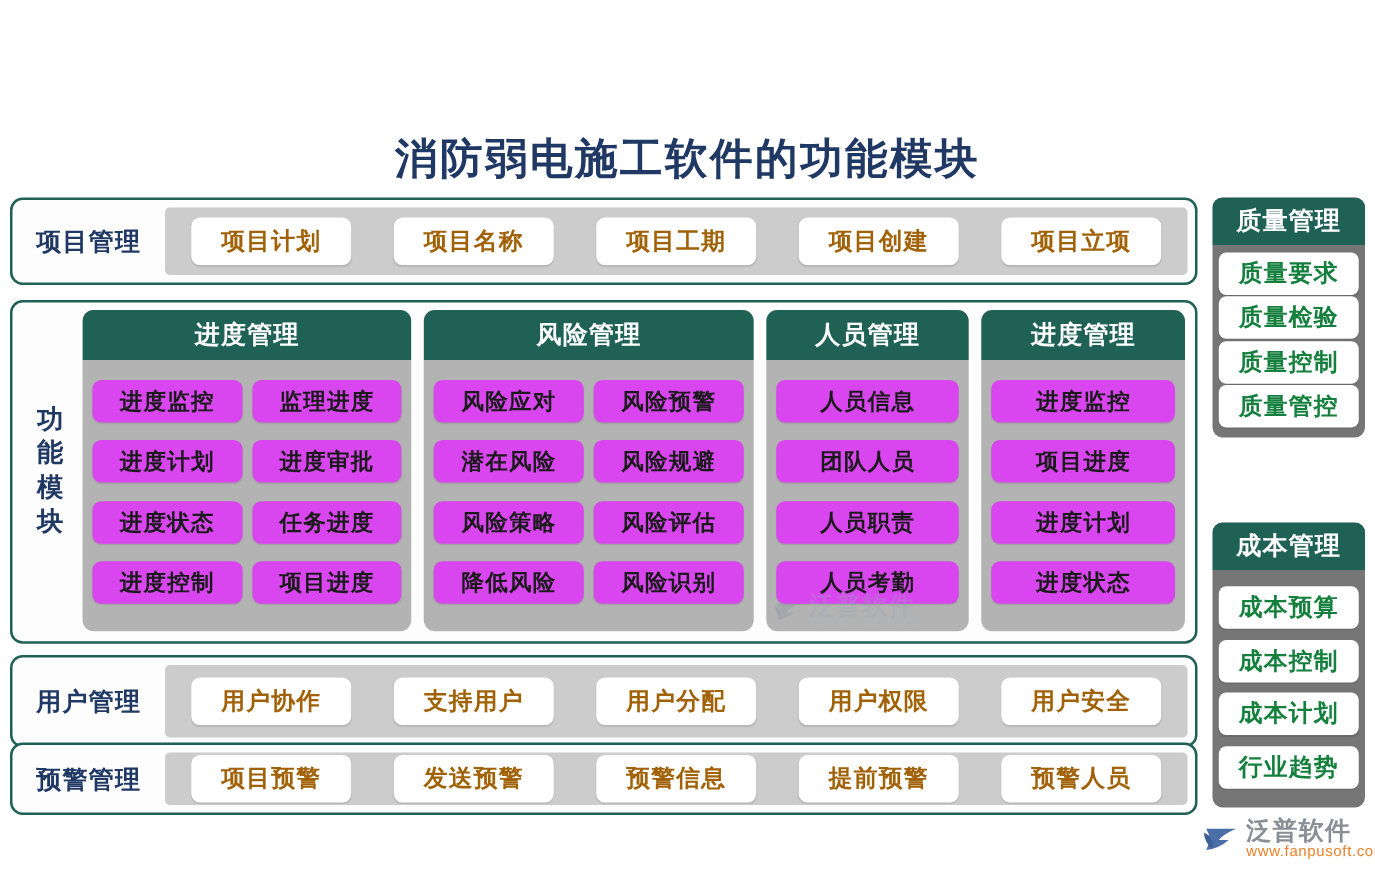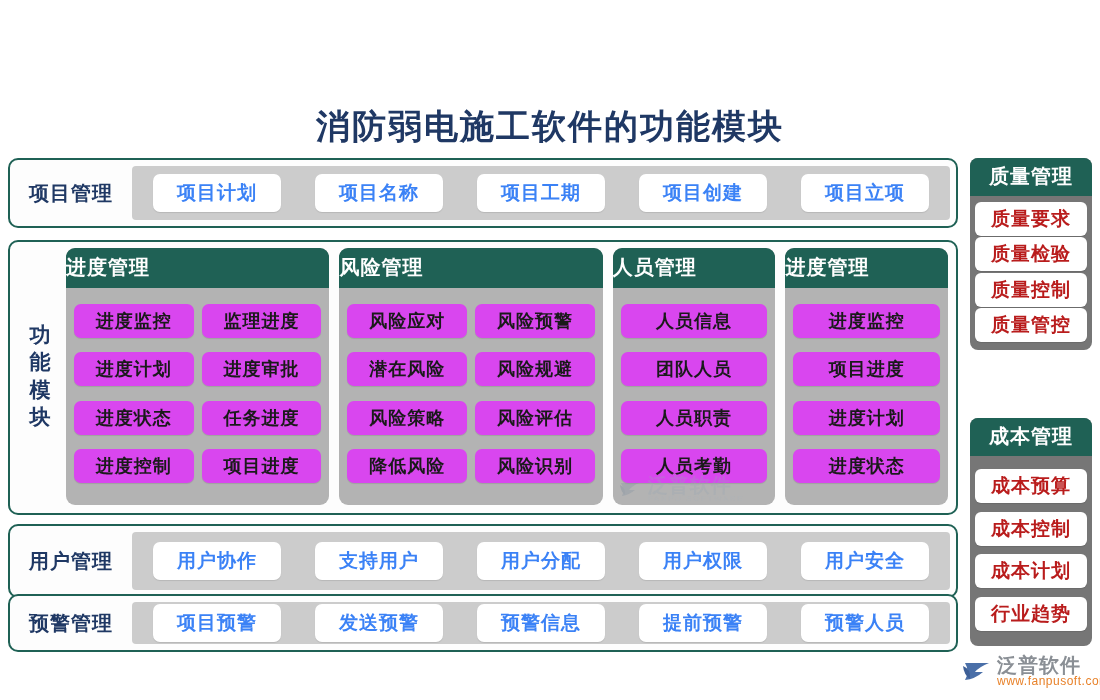--- a/index.html
+++ b/index.html
@@ -41,21 +41,21 @@
     background: #cccccc;
     border-radius: 4px;
     display: flex; align-items: center; justify-content: space-around;
     margin: 6px 6px 6px 0;
     padding: 0 4px;
   }
   .pill {
     background: #ffffff;
     border-radius: 7px;
     font-size: 19px; font-weight: bold;
-    color: #3b82f6;
+    color: #a16207;
     padding: 6px 0;
     text-align: center;
     min-width: 128px;
     letter-spacing: 1px;
     box-shadow: 0 1px 1px rgba(0,0,0,.10);
   }
 
   
   #fn-panel { }
   .fn-inner { display: flex; height: 100%; padding: 6px 8px 8px 4px; }
@@ -72,21 +72,21 @@
     border-radius: 9px;
     display: flex; flex-direction: column;
     overflow: hidden;
   }
   .fn-col.w2 { flex: 1.62 1 0; }
   .fn-col.w1 { flex: 1 1 0; }
   .fn-head {
     background: #1f6155;
     color: #ffffff;
     font-size: 20px; font-weight: bold;
-    text-align: left;
+    text-align: center;
     padding: 6px 0 7px;
     letter-spacing: 1px;
   }
   .fn-body {
     flex: 1 1 auto;
     display: flex; flex-direction: column;
     justify-content: space-evenly;
     padding: 4px 8px 10px;
     gap: 3px;
   }
@@ -122,21 +122,21 @@
   .side-body {
     flex: 1 1 auto;
     display: flex; flex-direction: column;
     justify-content: space-evenly;
     padding: 4px 5px 6px;
   }
   .side-item {
     background: #ffffff;
     border-radius: 6px;
     font-size: 19px; font-weight: bold;
-    color: #b91c1c;
+    color: #15803d;
     text-align: center;
     padding: 4px 0;
     letter-spacing: 1px;
     box-shadow: 0 1px 1px rgba(0,0,0,.10);
   }
 
   
   .wm { position: absolute; display: flex; align-items: center; gap: 5px; }
   .wm-swoosh { position: relative; display: block; }
   .wm-textwrap { display: flex; flex-direction: column; line-height: 1; }

